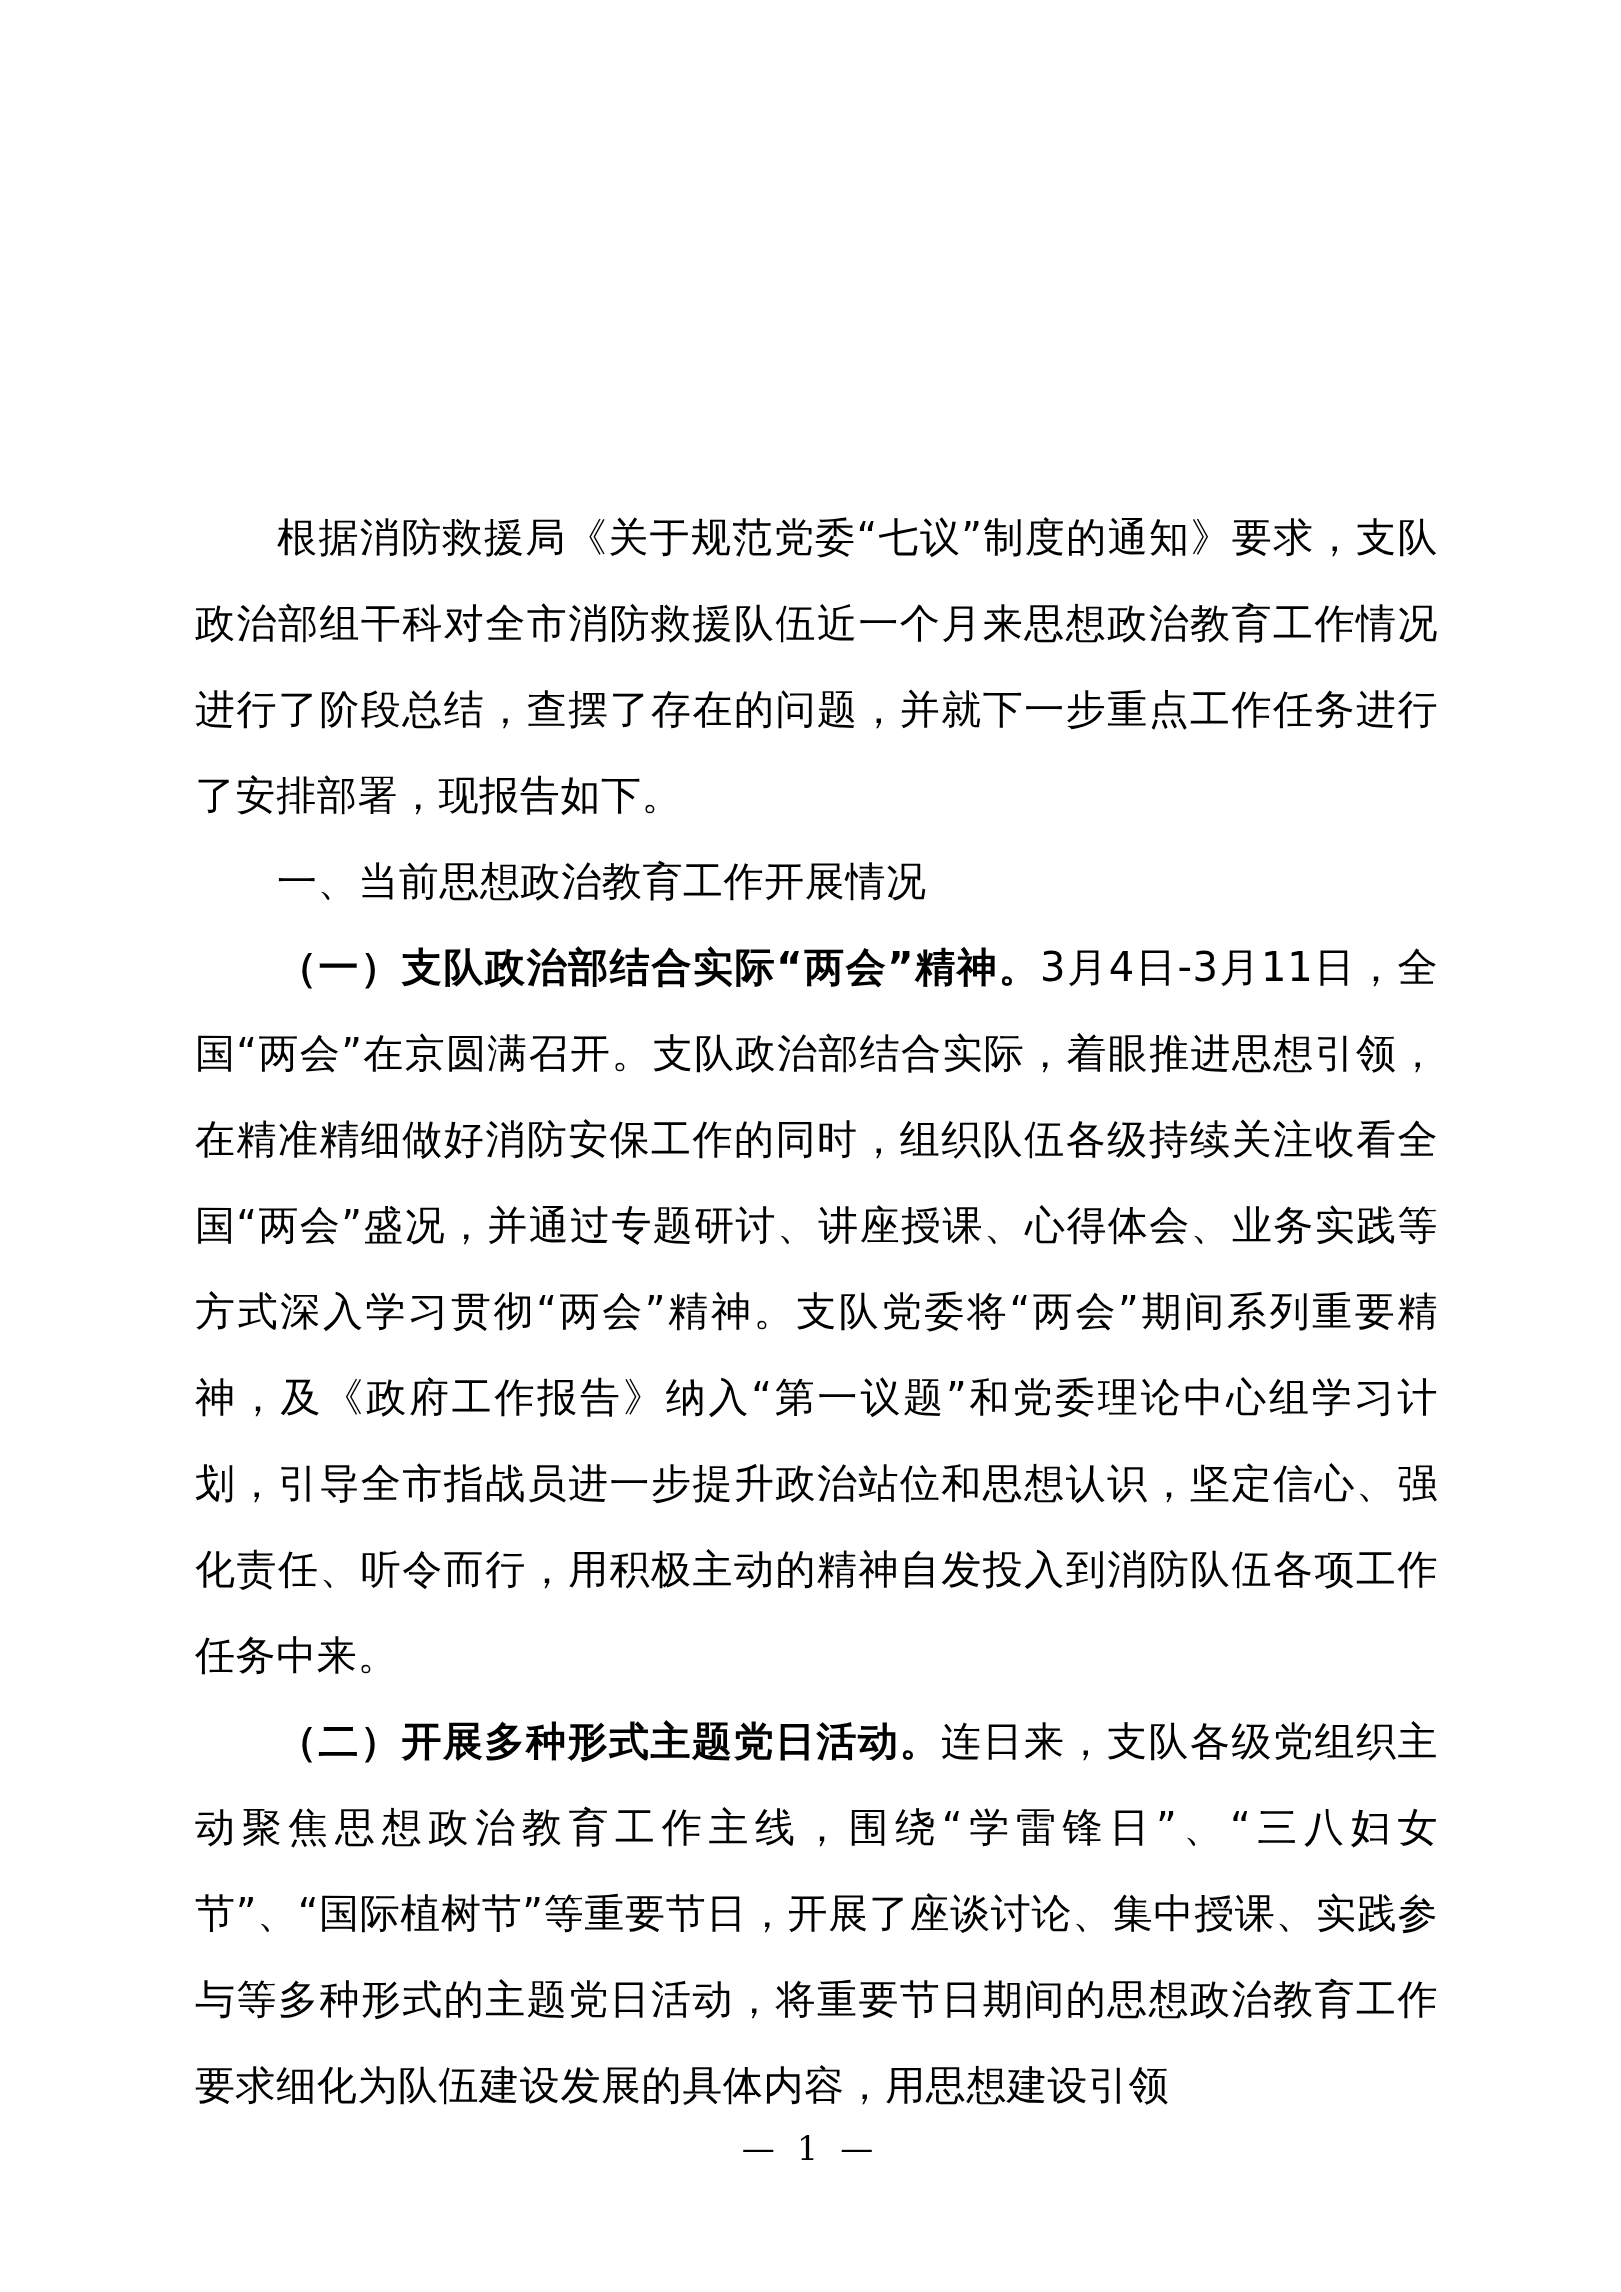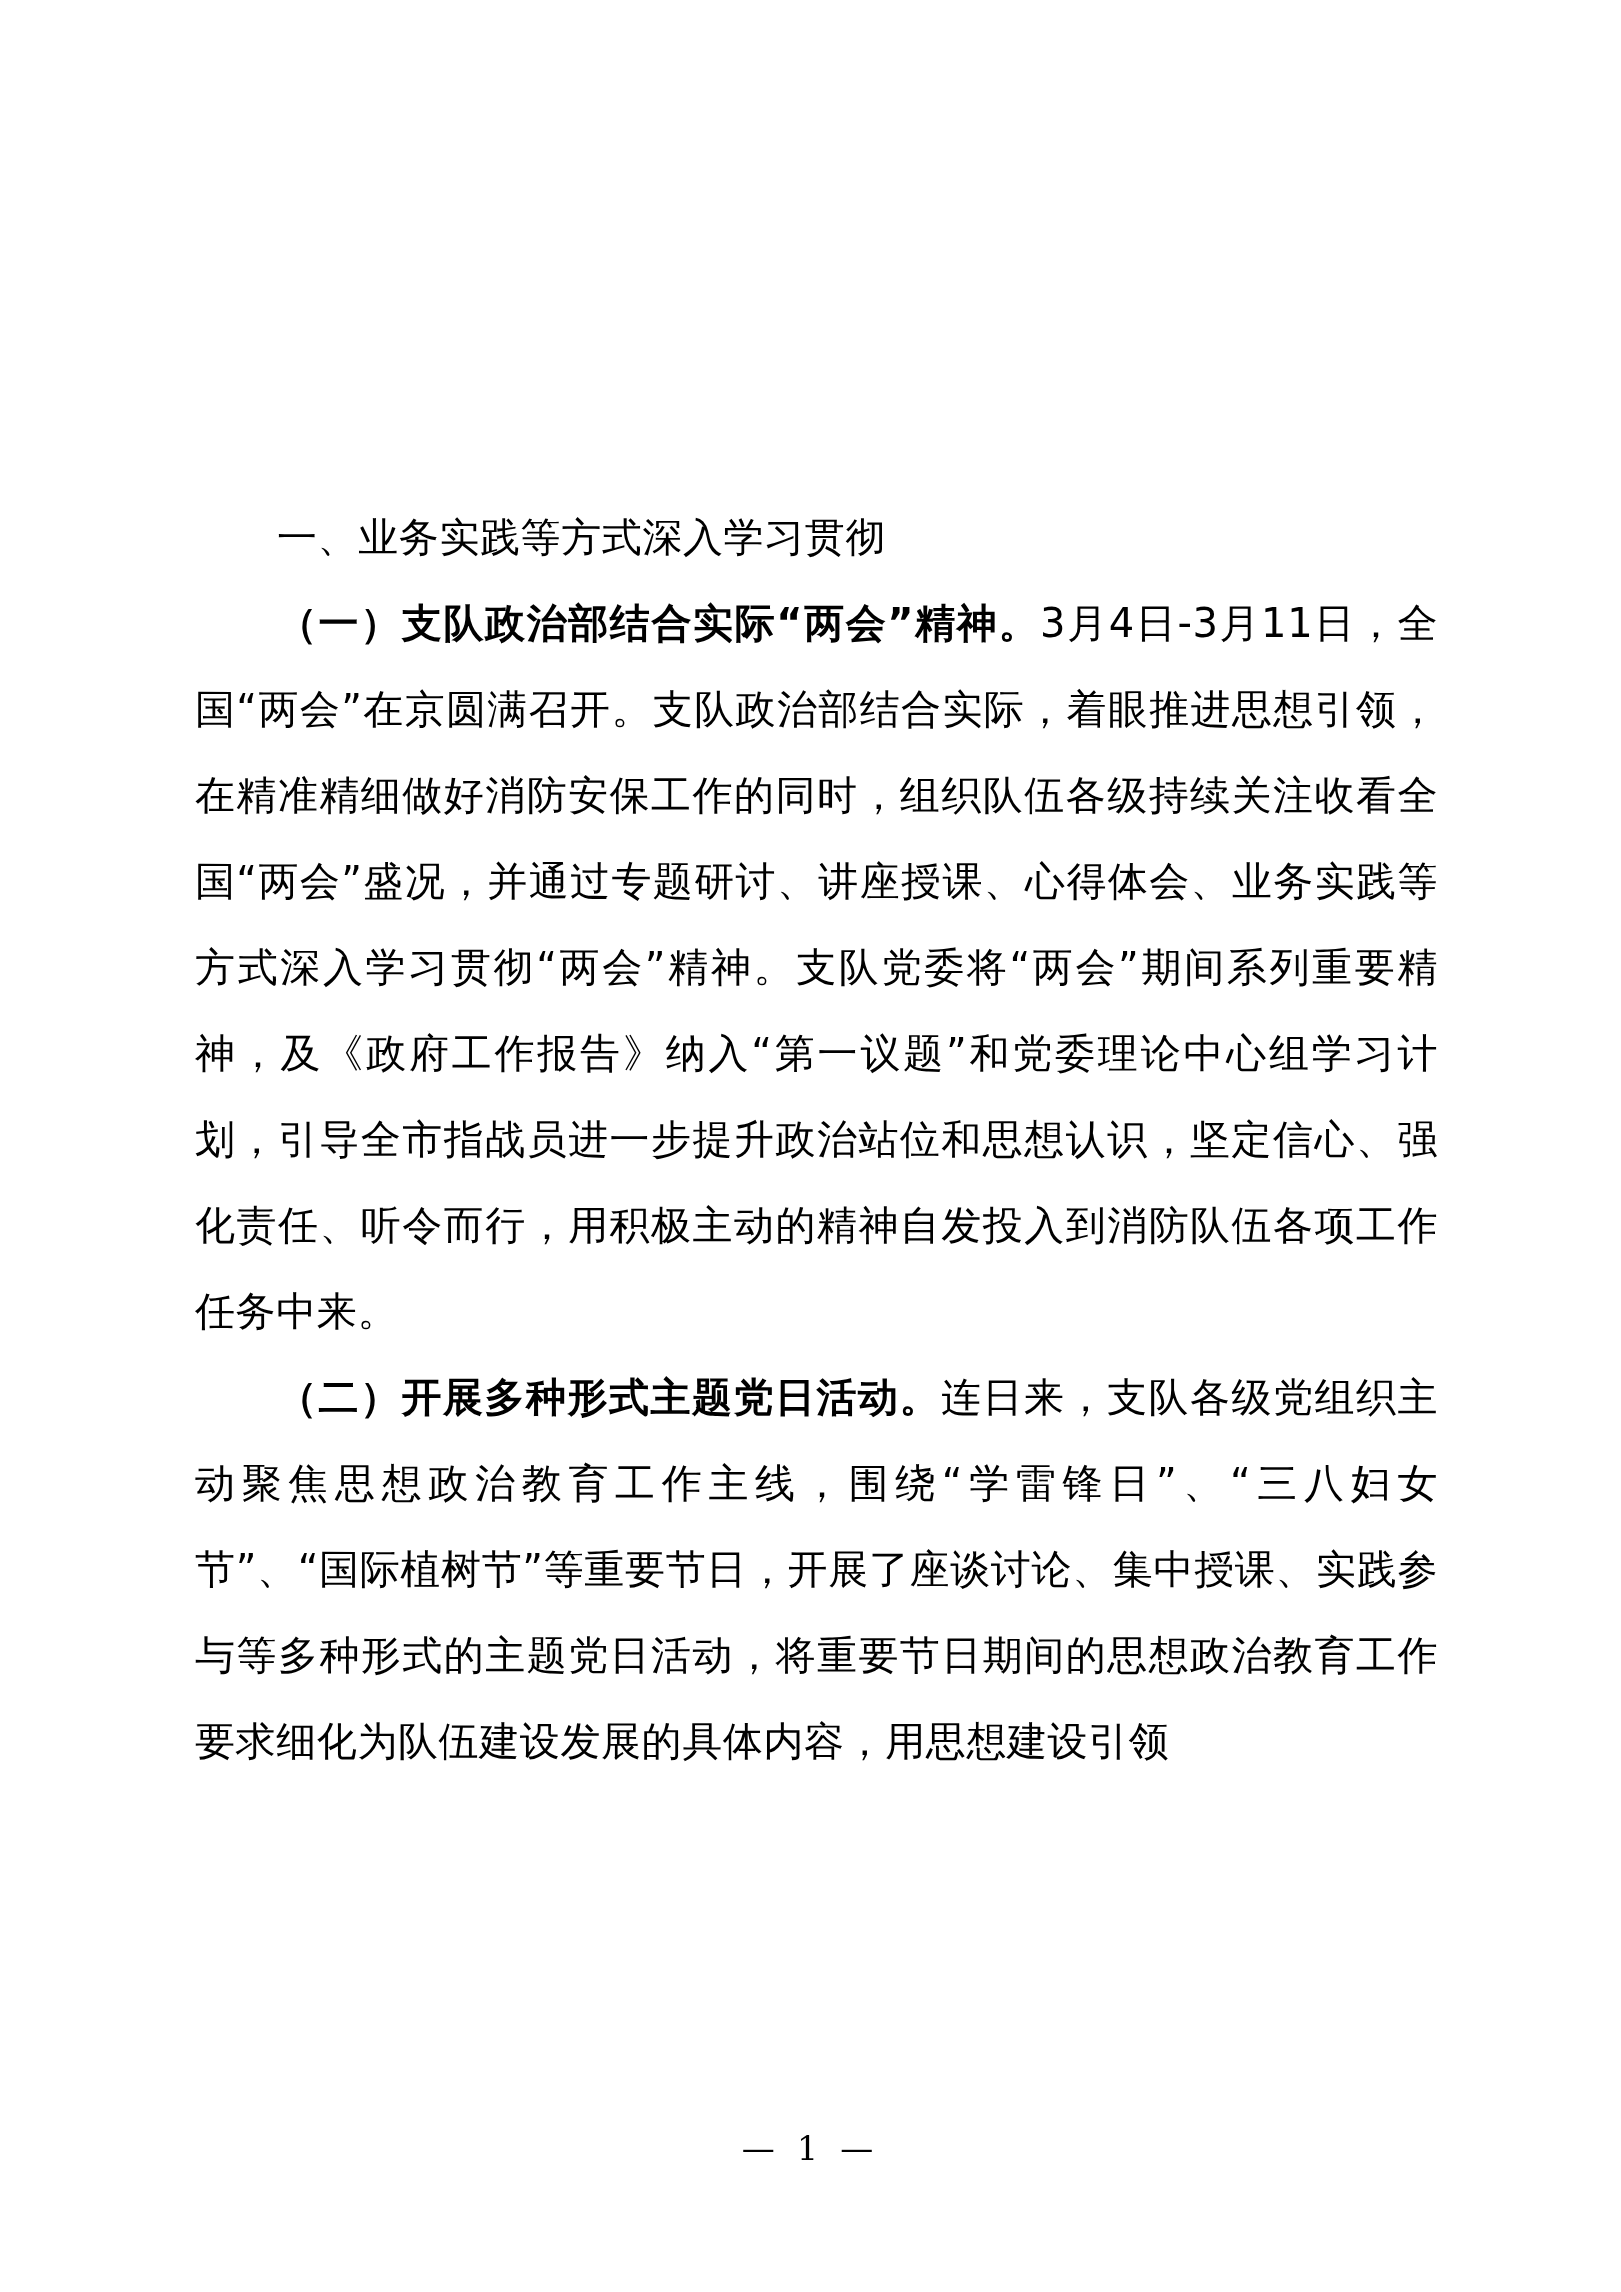--- a/index.html
+++ b/index.html
@@ -17,20 +17,21 @@
             font-family:"DejaVu Serif", serif; font-size:33px; letter-spacing:5.9px; }
 </style>
 </head>
 <body>
 
 <div class="page">
   <div class="title">
   </div>
 
   <div class="body">
-    <p class="heading1">一、业务实践等方式深入学习贯彻</p>
+    <p class="p">根据消防救援局《关于规范党委“七议”制度的通知》要求，支队政治部组干科对全市消防救援队伍近一个月来思想政治教育工作情况进行了阶段总结，查摆了存在的问题，并就下一步重点工作任务进行了安排部署，现报告如下。</p>
+    <p class="heading1">一、当前思想政治教育工作开展情况</p>
     <p class="p"><span class="b">（一）支队政治部结合实际“两会”精神。</span><span>3月4日-3月11日，全国“两会”在京圆满召开。支队政治部结合实际，着眼推进思想引领，在精准精细做好消防安保工作的同时，组织队伍各级持续关注收看全国“两会”盛况，并通过专题研讨、讲座授课、心得体会、业务实践等方式深入学习贯彻“两会”精神。支队党委将“两会”期间系列重要精神，及《政府工作报告》纳入“第一议题”和党委理论中心组学习计划，引导全市指战员进一步提升政治站位和思想认识，坚定信心、强化责任、听令而行，用积极主动的精神自发投入到消防队伍各项工作任务中来。</span></p>
     <p class="p"><span class="b">（二）开展多种形式主题党日活动。</span><span>连日来，支队各级党组织主动聚焦思想政治教育工作主线，围绕“学雷锋日”、“三八妇女节”、“国际植树节”等重要节日，开展了座谈讨论、集中授课、实践参与等多种形式的主题党日活动，将重要节日期间的思想政治教育工作要求细化为队伍建设发展的具体内容，用思想建设引领</span></p>
   </div>
 
   <div class="footer">— 1 —</div>
 </div>
 
 
 </body></html>

